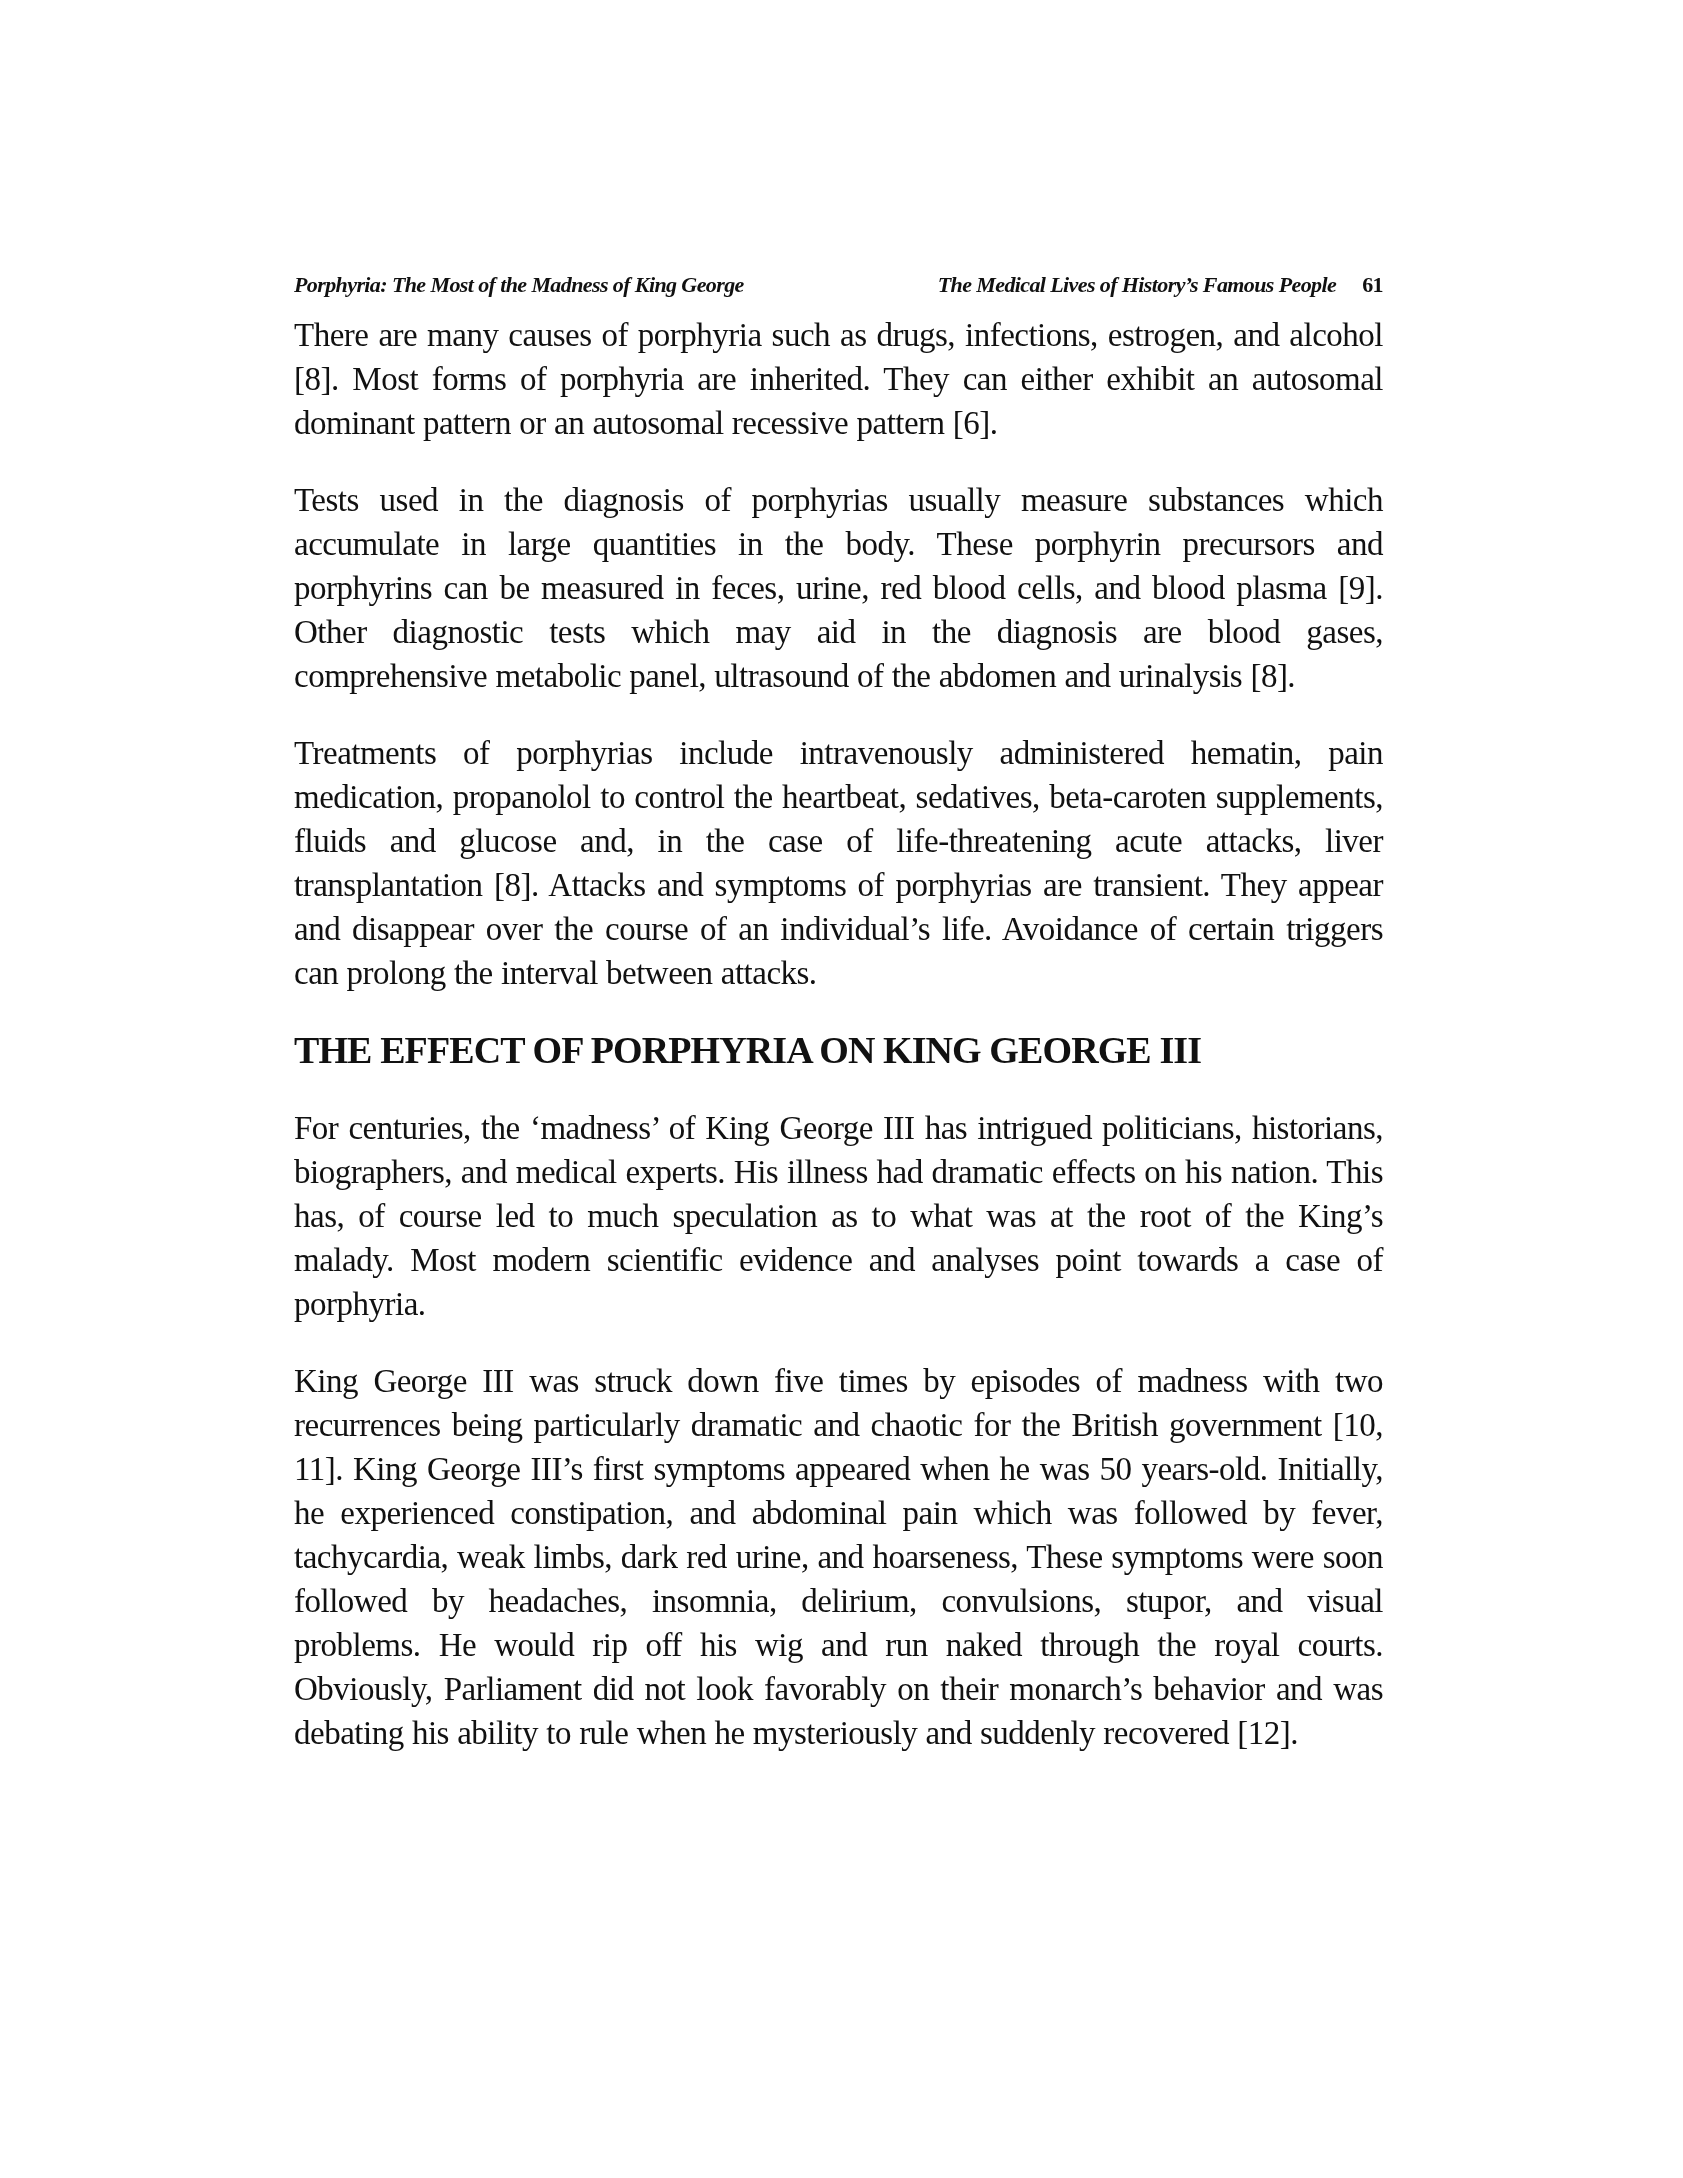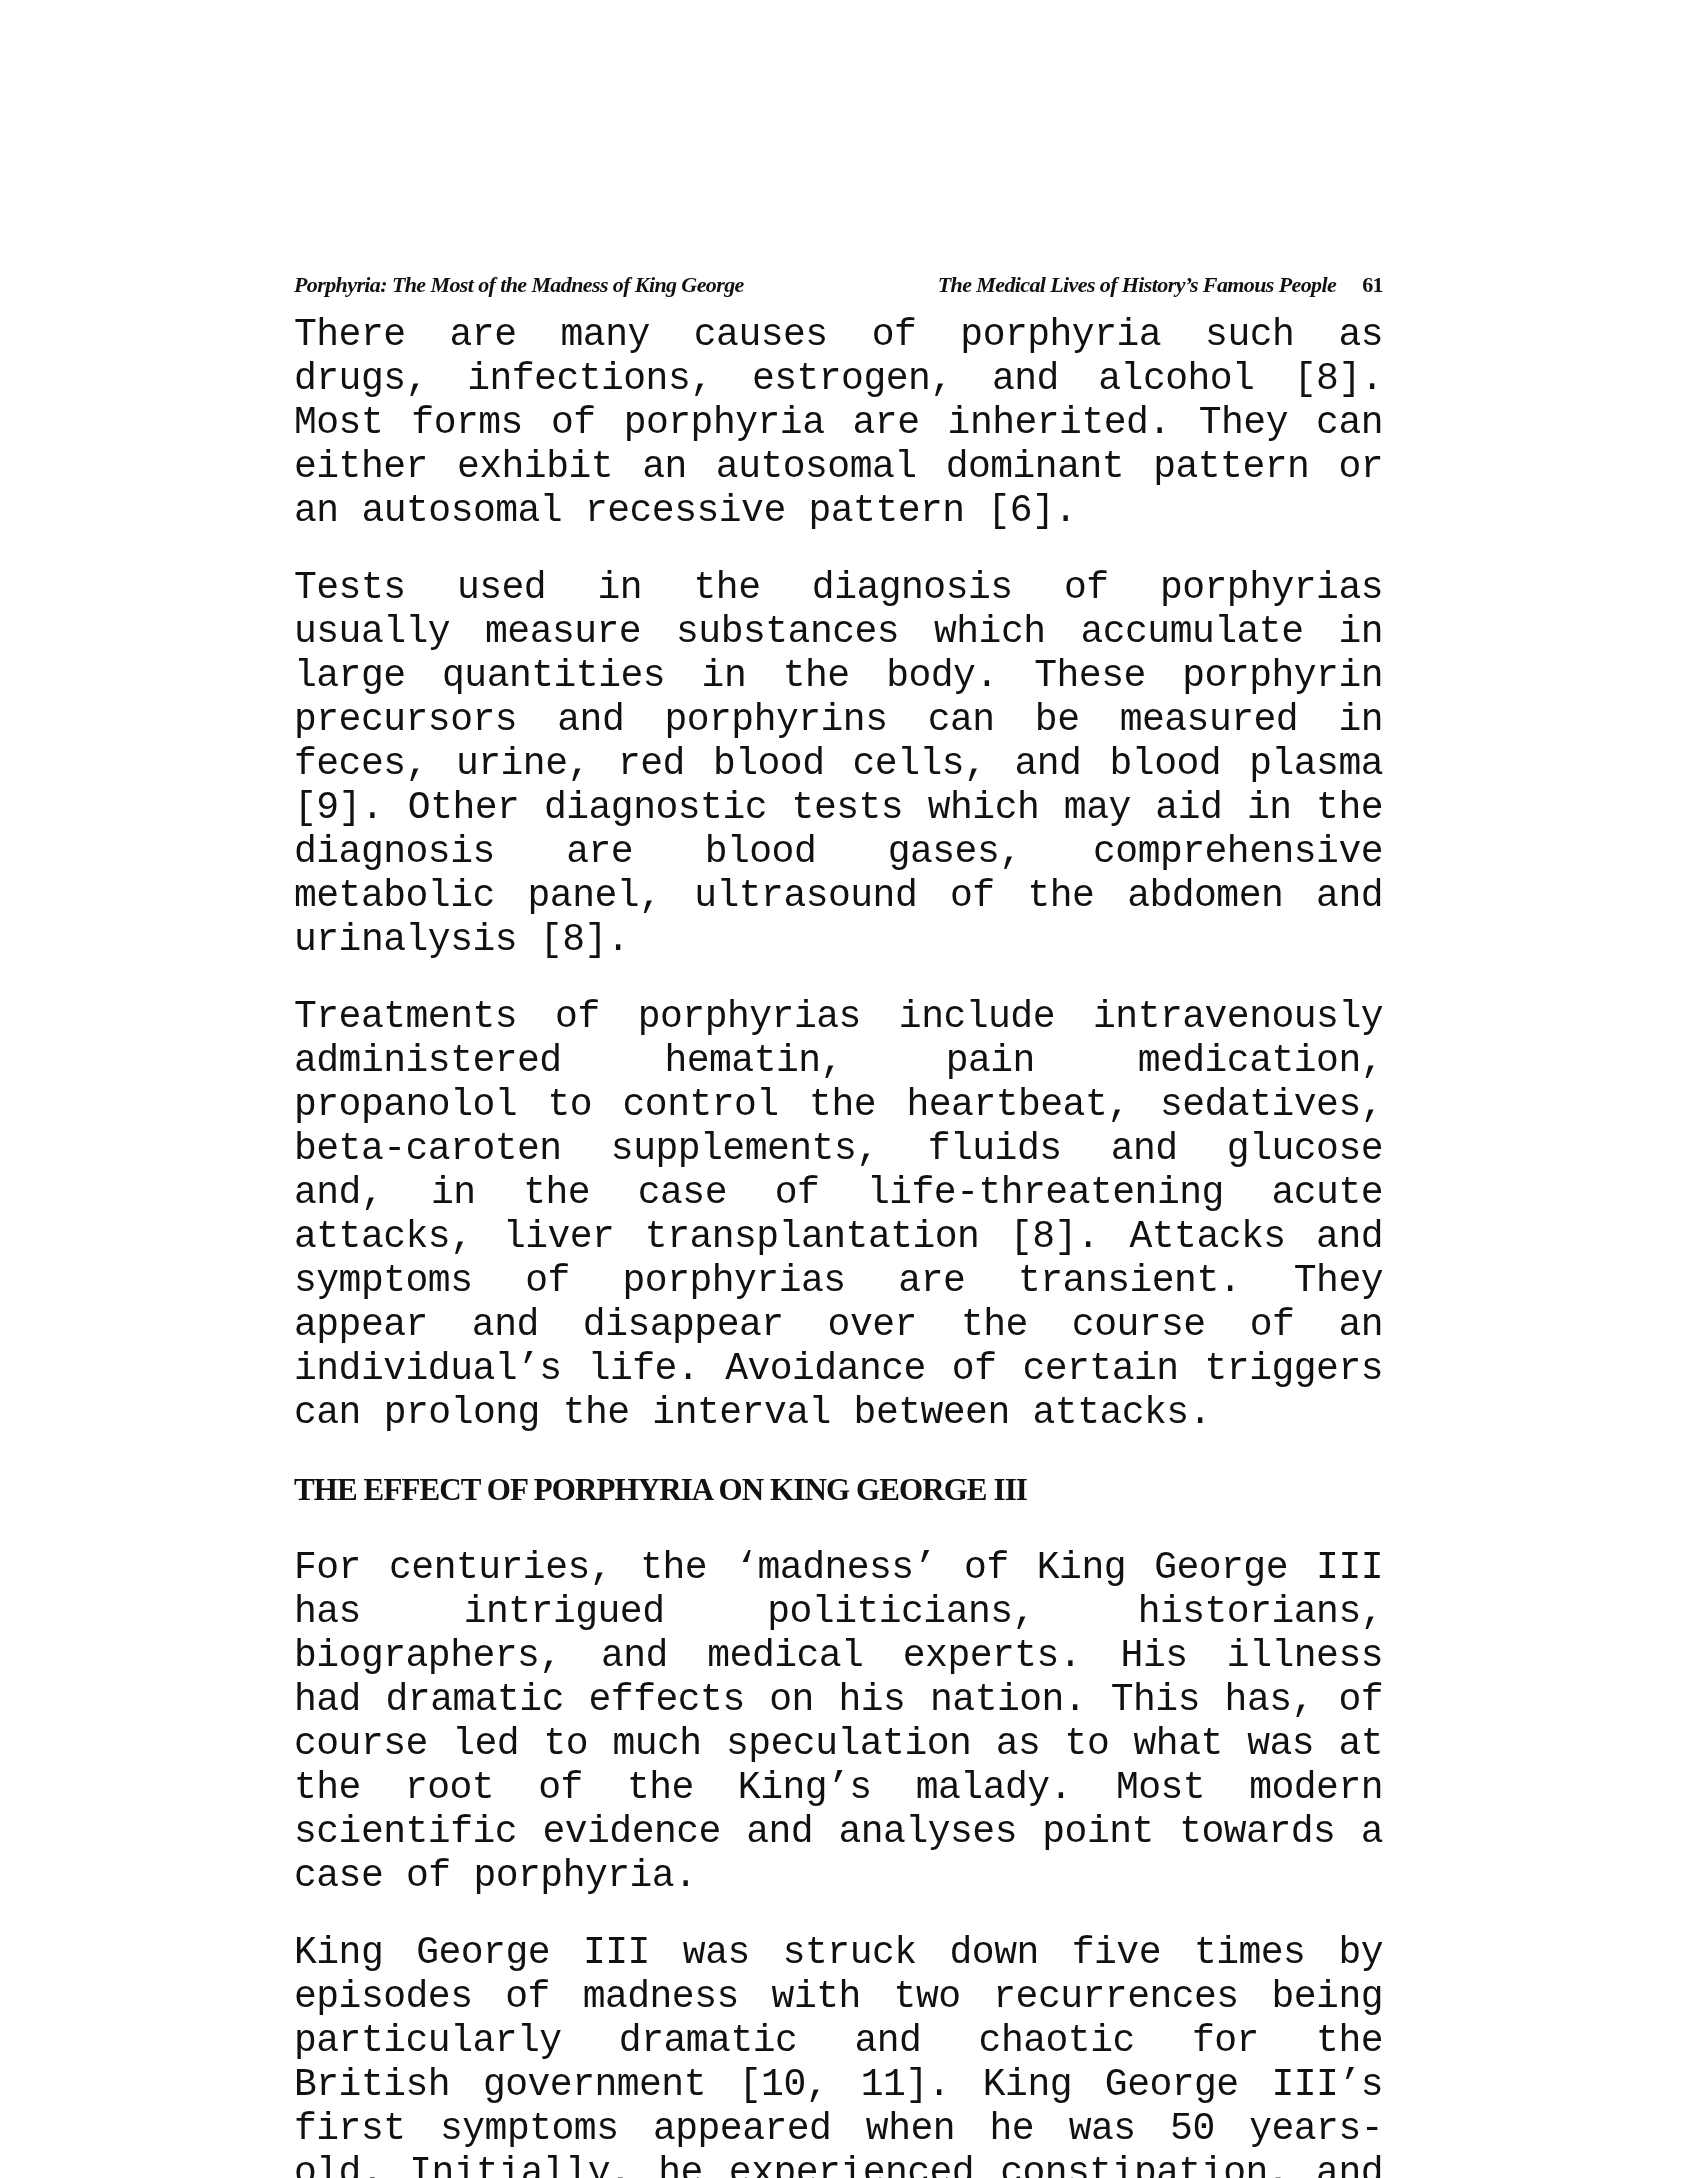--- a/index.html
+++ b/index.html
@@ -40,34 +40,33 @@
     }
     .running-header .page-number {
       font-style: normal;
       margin-left: 26px;
       flex: 0 0 auto;
     }
     .body-text {
       margin-top: 0;
     }
     .para {
-      font-size: 38px;
+      font-size: 33px;
       line-height: 44px;
       text-align: justify;
       text-align-last: left;
       margin: 0 0 33px 0;
       letter-spacing: -0.5px;
       word-spacing: 0.5px;
-      font-family: Liberation Mono, monospace;
     }
     .para.first {
       margin-top: 10px;
     }
     .section-heading {
-      font-size: 31px;
+      font-size: 38px;
       font-weight: bold;
       line-height: 44px;
       margin: 10px 0 34px 0;
       letter-spacing: -0.9px;
     }
   </style>
 </head>
 <body>
 
 <div class="page">

